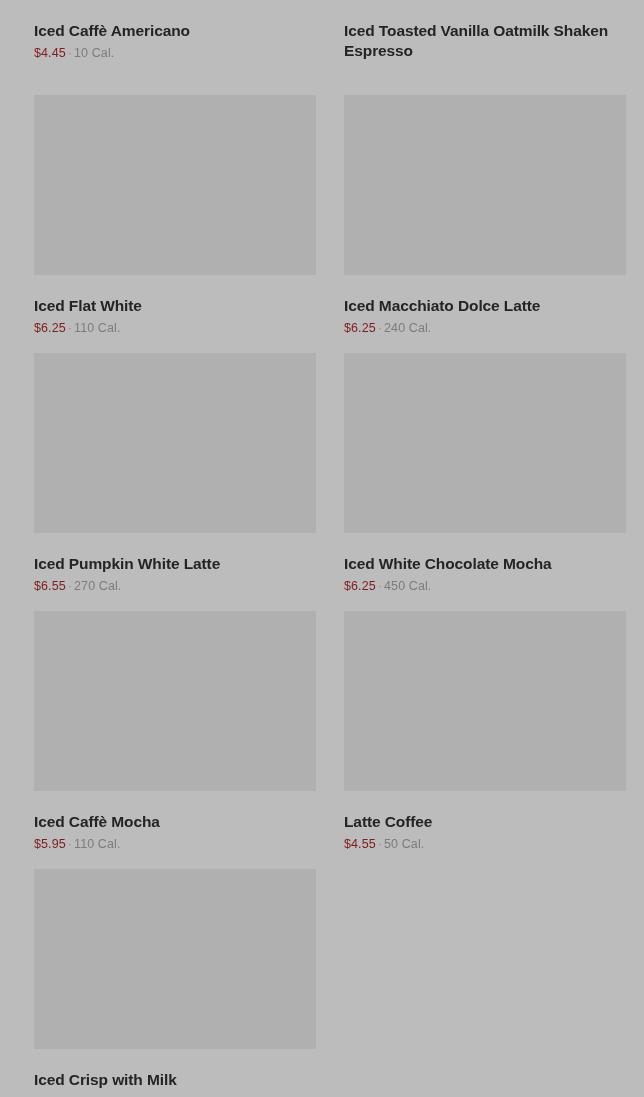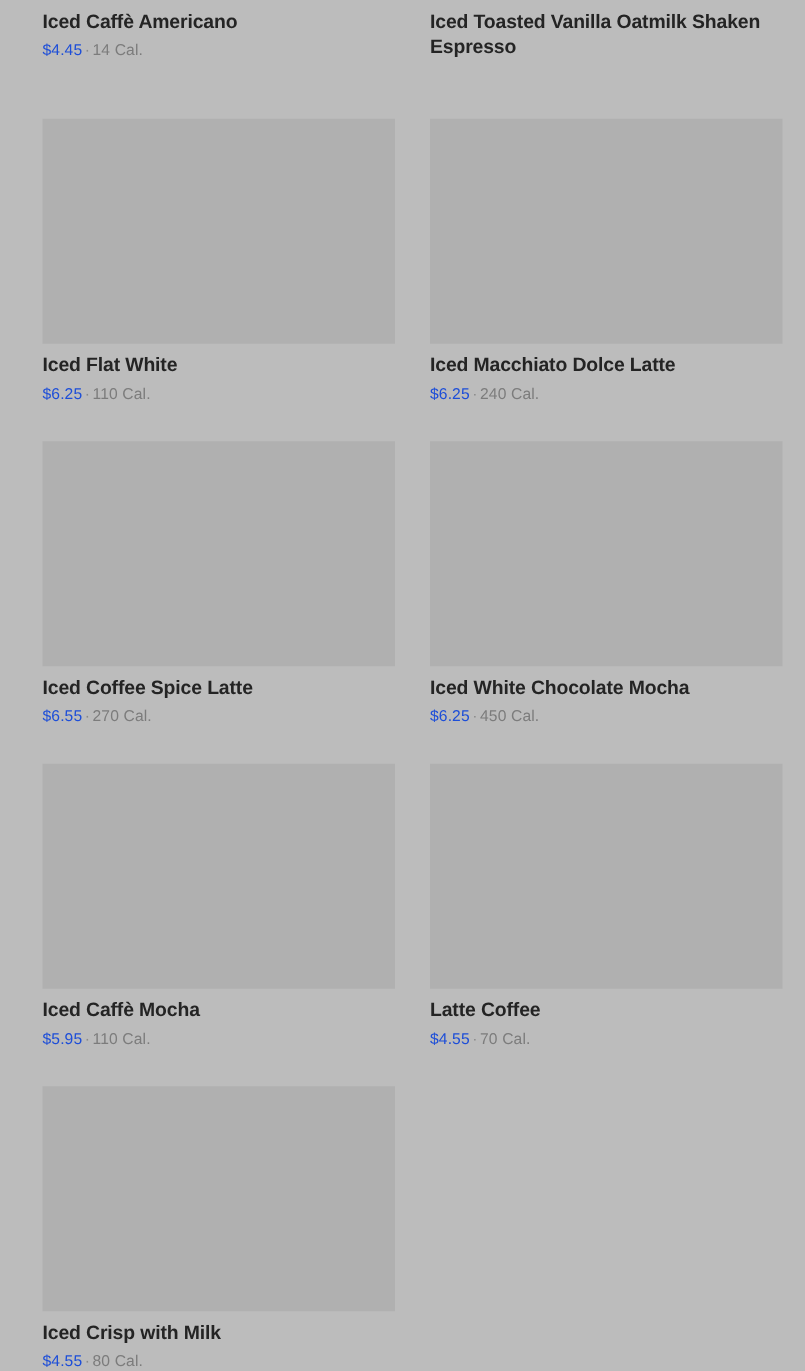--- a/index.html
+++ b/index.html
@@ -47,21 +47,21 @@
 
   .product-thumb {
     width: 282px;
     height: 180px;
     background: #b0b0b0;
     flex: none;
     margin-top: 0;
   }
 
   .product-info {
-    padding-top: 8px;
+    padding-top: 21px;
   }
 
   .product-title {
     font-size: 15.5px;
     font-weight: bold;
     color: #242424;
     line-height: 20px;
     letter-spacing: -0.1px;
     margin: 0;
     padding: 0;
@@ -70,41 +70,41 @@
   .product-meta {
     font-size: 12.5px;
     color: #6e6e6e;
     line-height: 17px;
     margin-top: 4px;
     letter-spacing: 0.1px;
     white-space: nowrap;
   }
 
   .product-price {
-    color: #1d4ed8;
+    color: #7f1d1d;
   }
 
   .meta-sep {
     padding: 0 2px;
     color: #8a8a8a;
   }
 
   .product-cal {
     color: #7c7c7c;
   }
 </style>
 </head>
 <body>
 
 <div id="menu-grid">
   <div class="product-grid">
       <div class="product-card no-image">
         <div class="product-info">
           <div class="product-title">Iced Caffè Americano</div>
-          <div class="product-meta"><span class="product-price">$4.45</span><span class="meta-sep">·</span><span class="product-cal">14 Cal.</span></div>
+          <div class="product-meta"><span class="product-price">$4.45</span><span class="meta-sep">·</span><span class="product-cal">10 Cal.</span></div>
         </div>
       </div>
       <div class="product-card no-image">
         <div class="product-info">
           <div class="product-title">Iced Toasted Vanilla Oatmilk Shaken Espresso</div>
         </div>
       </div>
       <div class="product-card">
         <div class="product-thumb"></div>
         <div class="product-info">
@@ -115,21 +115,21 @@
       <div class="product-card">
         <div class="product-thumb"></div>
         <div class="product-info">
           <div class="product-title">Iced Macchiato Dolce Latte</div>
           <div class="product-meta"><span class="product-price">$6.25</span><span class="meta-sep">·</span><span class="product-cal">240 Cal.</span></div>
         </div>
       </div>
       <div class="product-card">
         <div class="product-thumb"></div>
         <div class="product-info">
-          <div class="product-title">Iced Coffee Spice Latte</div>
+          <div class="product-title">Iced Pumpkin White Latte</div>
           <div class="product-meta"><span class="product-price">$6.55</span><span class="meta-sep">·</span><span class="product-cal">270 Cal.</span></div>
         </div>
       </div>
       <div class="product-card">
         <div class="product-thumb"></div>
         <div class="product-info">
           <div class="product-title">Iced White Chocolate Mocha</div>
           <div class="product-meta"><span class="product-price">$6.25</span><span class="meta-sep">·</span><span class="product-cal">450 Cal.</span></div>
         </div>
       </div>
@@ -137,21 +137,21 @@
         <div class="product-thumb"></div>
         <div class="product-info">
           <div class="product-title">Iced Caffè Mocha</div>
           <div class="product-meta"><span class="product-price">$5.95</span><span class="meta-sep">·</span><span class="product-cal">110 Cal.</span></div>
         </div>
       </div>
       <div class="product-card">
         <div class="product-thumb"></div>
         <div class="product-info">
           <div class="product-title">Latte Coffee</div>
-          <div class="product-meta"><span class="product-price">$4.55</span><span class="meta-sep">·</span><span class="product-cal">70 Cal.</span></div>
+          <div class="product-meta"><span class="product-price">$4.55</span><span class="meta-sep">·</span><span class="product-cal">50 Cal.</span></div>
         </div>
       </div>
       <div class="product-card">
         <div class="product-thumb"></div>
         <div class="product-info">
           <div class="product-title">Iced Crisp with Milk</div>
           <div class="product-meta"><span class="product-price">$4.55</span><span class="meta-sep">·</span><span class="product-cal">80 Cal.</span></div>
         </div>
       </div>
     </div>

